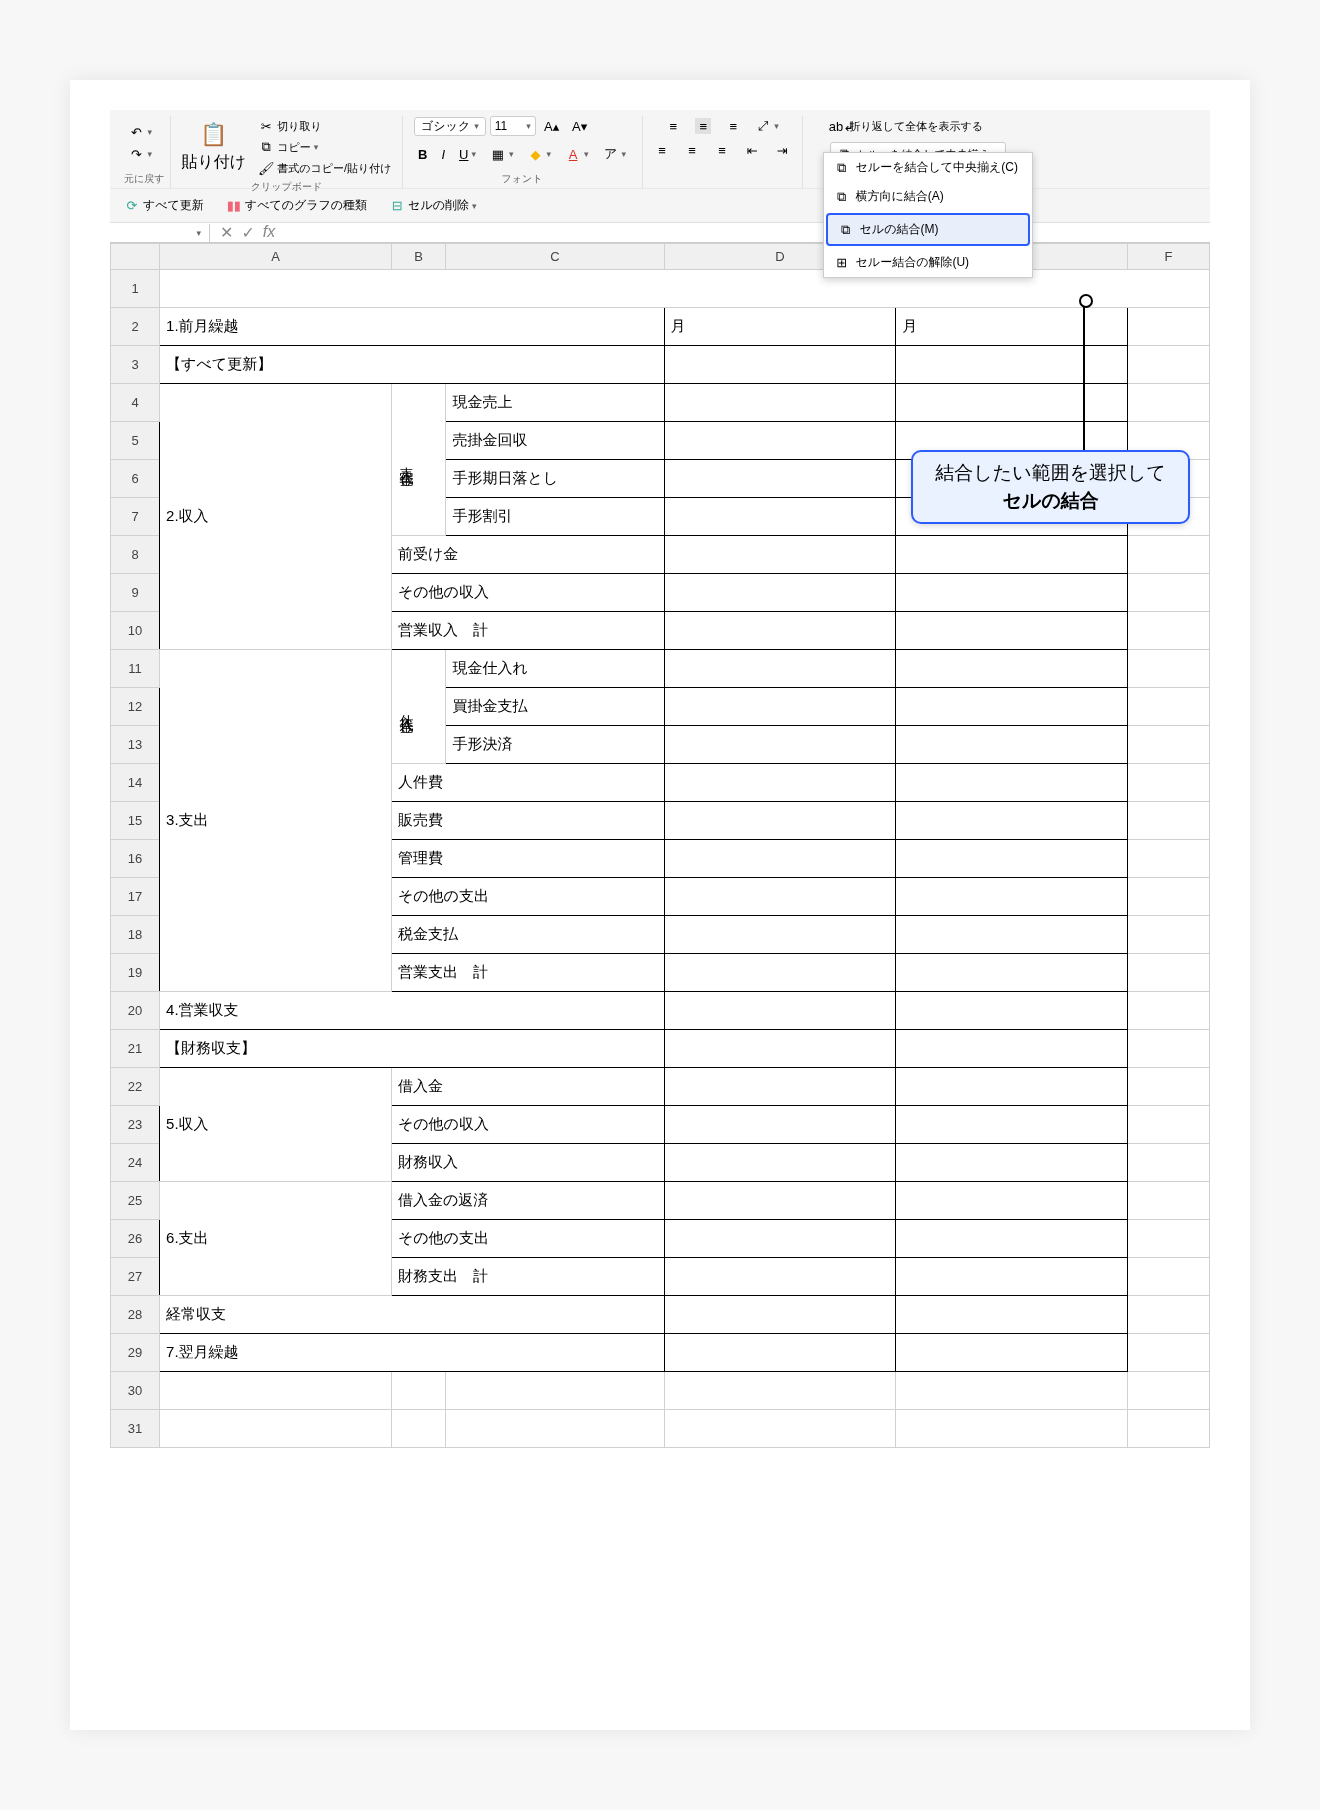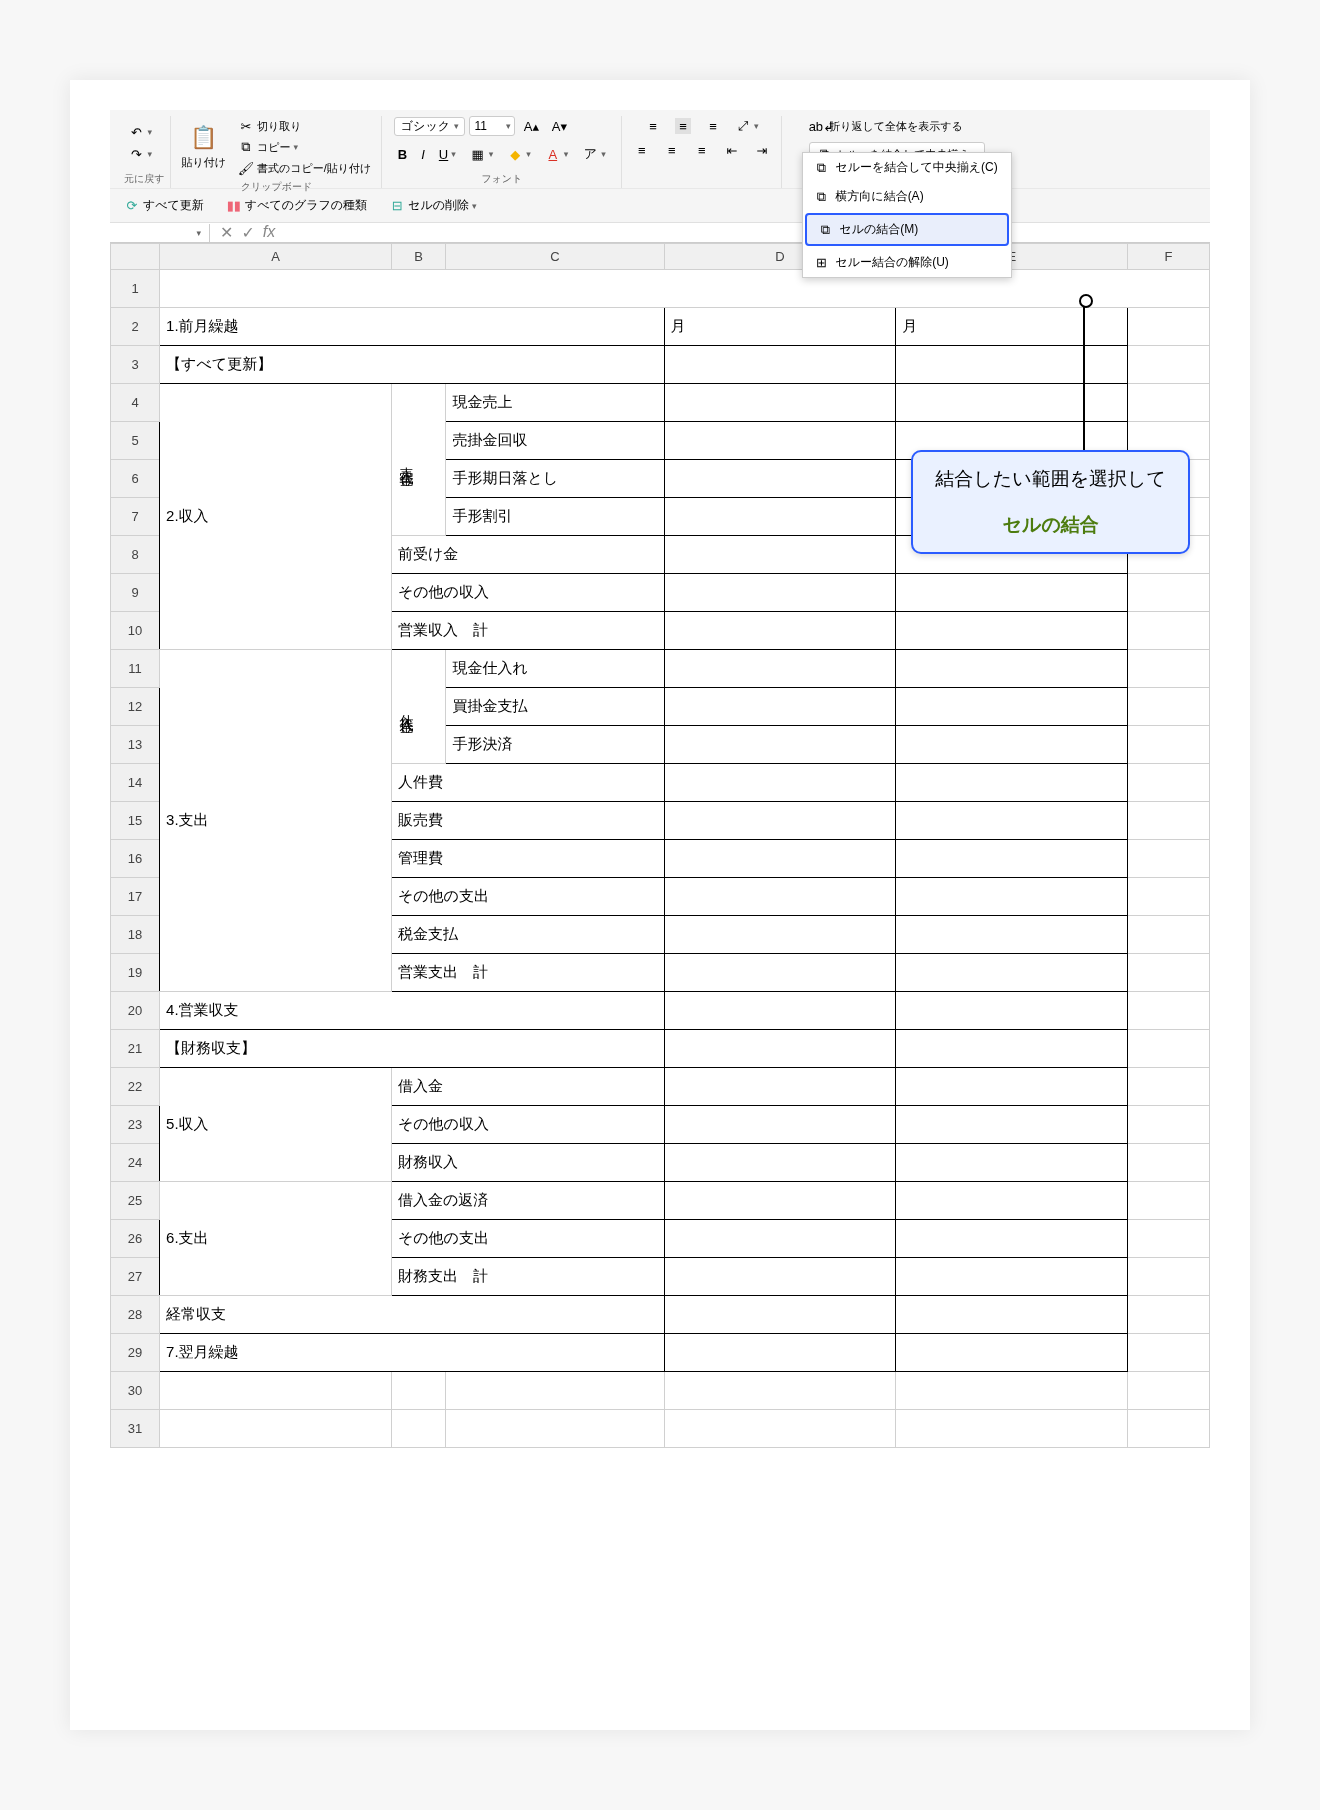--- a/index.html
+++ b/index.html
@@ -34,22 +34,22 @@
 .sheet{position:relative}
 table.grid{border-collapse:collapse;width:100%;table-layout:fixed}
 .colhdr th{background:#f0f0f0;border:1px solid #d0d0d0;font-weight:normal;font-size:13px;color:#444;height:26px}
 .rowhdr{background:#f0f0f0;border:1px solid #d0d0d0;text-align:center;font-size:13px;color:#444;width:36px}
 .corner{background:#f0f0f0;border:1px solid #d0d0d0;width:36px}
 td.cell{border:1px solid #d0d0d0;height:38px;font-size:15px;padding:0 6px;background:#fff}
 td.b{border:1px solid #000}
 td.bL{border-left:1px solid #000}td.bT{border-top:1px solid #000}
 .bold{font-weight:normal}
 .vtext{writing-mode:vertical-rl;text-orientation:upright;text-align:center;letter-spacing:2px;font-size:14px}
-.callout{position:absolute;right:60px;top:370px;background:#eaf1ff;border:2px solid #2b5cff;border-radius:10px;padding:14px 22px;text-align:center;font-size:19px;z-index:20;box-shadow:0 2px 6px rgba(0,0,0,.15)}
-.callout .l2{color:#4d7c0f;font-weight:bold;margin-top:20px}
+.callout{position:absolute;right:60px;top:370px;background:#eaf1ff;border:2px solid #2b5cff;border-radius:10px;padding:8px 22px;text-align:center;font-size:19px;z-index:20;box-shadow:0 2px 6px rgba(0,0,0,.15)}
+.callout .l2{color:#000000;font-weight:bold;margin-top:2px}
 .connector{position:absolute;right:165px;top:220px;width:2px;height:155px;background:#000;z-index:19}
 .connector::before{content:"";position:absolute;top:-6px;left:-4px;width:10px;height:10px;border:2px solid #000;border-radius:50%;background:#fff}
 .caret{font-size:9px;color:#666}
 .colA{width:170px}.colB{width:40px}.colC{width:160px}.colD{width:170px}.colE{width:170px}.colF{width:60px}
 </style>
 </head>
 <body>
 
 <div class="page-wrap">
 <div class="app">
@@ -69,21 +69,21 @@
                 </span>
     </div>
    </div>
    <div class="grp-label">元に戻す</div>
   </div>
 
   <div class="grp">
    <div class="grp-body">
     <div class="paste-big btn">
       <span class="icon">📋</span>
-      <span style="font-size:11px">貼り付け</span>
+      <span style="font-size:16px">貼り付け</span>
     </div>
     <div class="mini-stack">
       <span class="btn">
                   <span class="icon">✂</span>
                   <span>切り取り</span>
                 </span>
       <span class="btn">
                   <span class="icon">⧉</span>
                   <span>コピー</span>
                   <span class="caret">▾</span>

